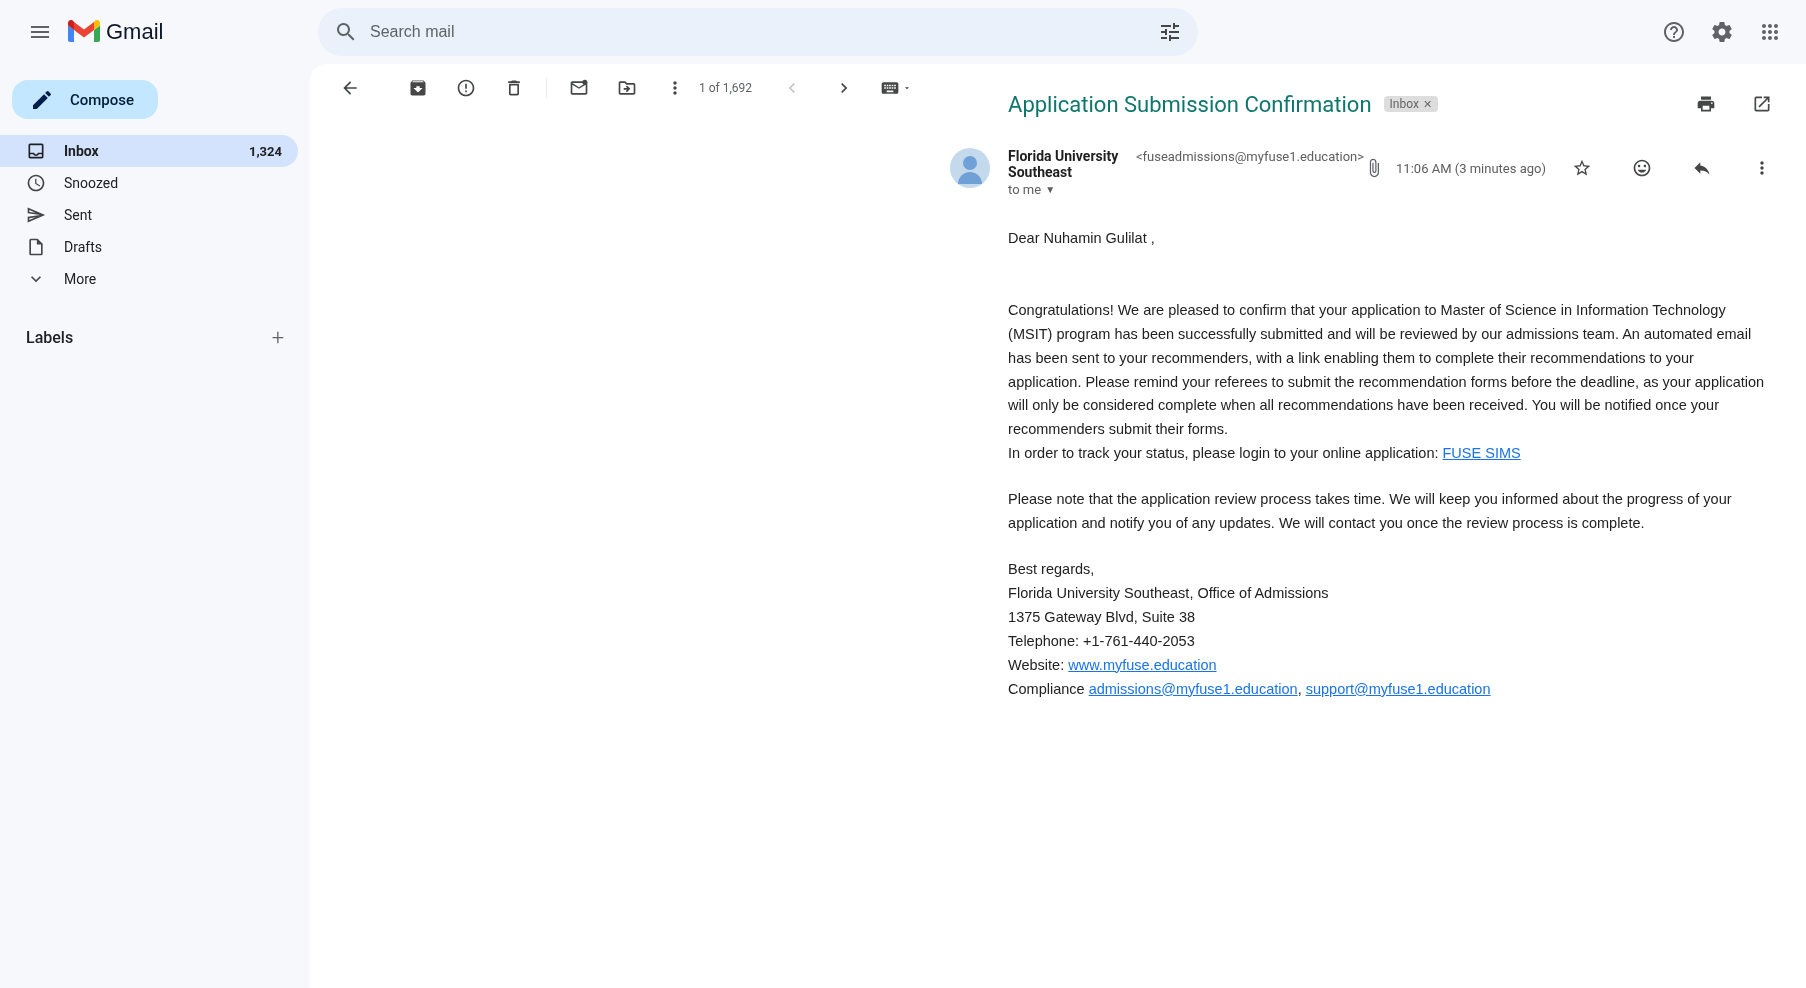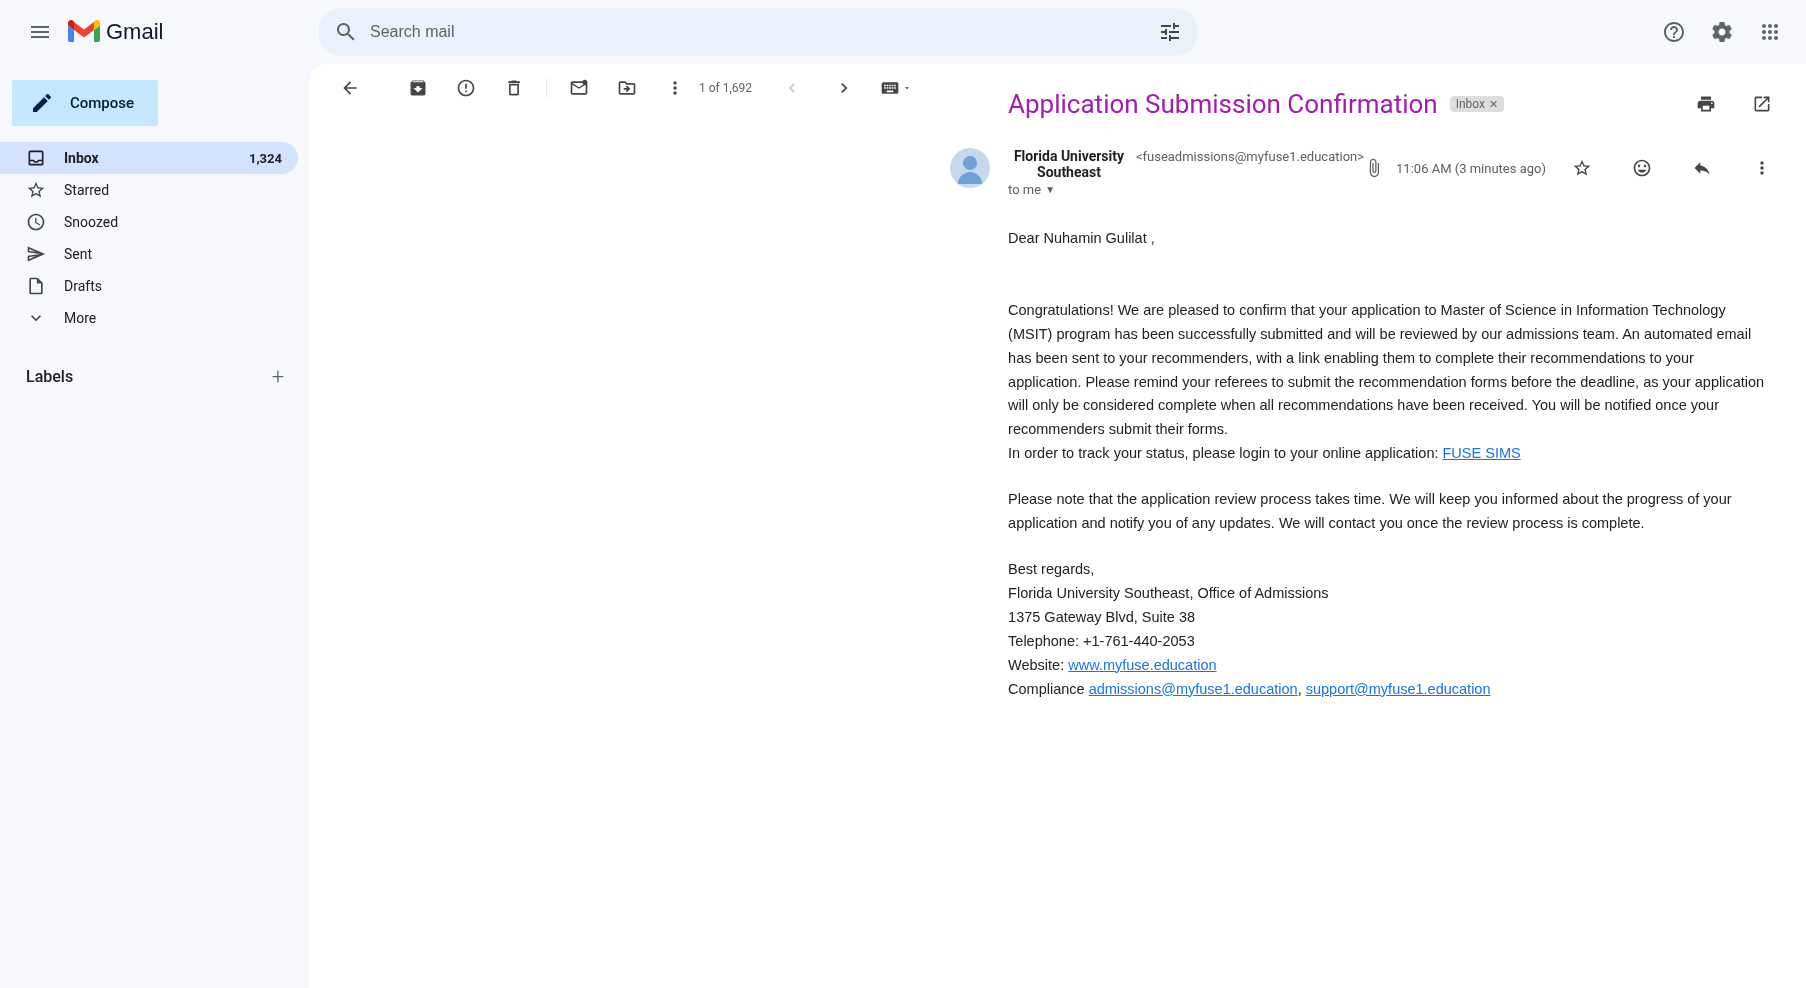--- a/index.html
+++ b/index.html
@@ -17,52 +17,52 @@
 .search-input::placeholder { color: #5f6368; }
 .tune-btn { width: 40px; height: 40px; display: flex; align-items: center; justify-content: center; border-radius: 50%; cursor: pointer; }
 .header-right { display: flex; align-items: center; margin-left: auto; gap: 8px; padding-right: 8px; }
 .icon-btn { width: 40px; height: 40px; display: flex; align-items: center; justify-content: center; border-radius: 50%; cursor: pointer; }
 
 
 .main-layout { display: flex; height: calc(100% - 64px); }
 
 
 .sidebar { width: 310px; padding: 8px 0; }
-.compose-btn { margin: 8px 0 16px 12px; height: 46px; padding: 0 24px 0 18px; background: #c2e7ff; border: none; border-radius: 2px; display: inline-flex; align-items: center; gap: 16px; font-size: 15px; font-weight: 500; color: #001d35; cursor: pointer; font-family: inherit; }
+.compose-btn { margin: 8px 0 16px 12px; height: 39px; padding: 0 24px 0 18px; background: #c2e7ff; border: none; border-radius: 16px; display: inline-flex; align-items: center; gap: 16px; font-size: 15px; font-weight: 500; color: #001d35; cursor: pointer; font-family: inherit; }
 .nav-item { height: 32px; margin: 0 12px 0 0; padding: 0 16px 0 26px; display: flex; align-items: center; border-radius: 0 16px 16px 0; cursor: pointer; font-size: 14px; color: #202124; }
 .nav-item.active { background: #d3e3fd; font-weight: 700; }
 .nav-icon { width: 20px; height: 20px; margin-right: 18px; display: flex; align-items: center; justify-content: center; flex-shrink: 0; }
 .nav-label { flex: 1; }
 .nav-count { font-size: 13px; font-weight: 700; }
 .labels-header { display: flex; align-items: center; justify-content: space-between; padding: 0 20px 0 26px; margin-top: 24px; height: 36px; font-size: 16px; font-weight: 500; color: #202124; }
 .add-label { width: 24px; height: 24px; display: flex; align-items: center; justify-content: center; cursor: pointer; color: #5f6368; font-size: 22px; font-weight: 300; }
 
 
 .content { flex: 1; background: #fff; border-radius: 16px 0 0 0; margin-right: 0; overflow: hidden; display: flex; flex-direction: row; }
 .toolbar { height: 48px; display: flex; align-items: center; padding: 0 16px; border-bottom: none; }
 .toolbar-left { display: flex; align-items: center; gap: 0; }
 .tb-btn { width: 40px; height: 40px; display: flex; align-items: center; justify-content: center; border-radius: 50%; cursor: pointer; color: #444746; margin: 0 4px; }
 .tb-sep { width: 1px; height: 20px; background: #e8eaed; margin: 0 8px; }
 .toolbar-right { margin-left: auto; display: flex; align-items: center; gap: 4px; }
 .page-info { font-size: 12px; color: #5f6368; margin-right: 12px; }
 
 
 .email-container { padding: 20px 20px 0 72px; overflow-y: auto; flex: 1; }
 .subject-row { display: flex; align-items: center; margin-bottom: 24px; padding-left: 0; }
-.subject { font-size: 26px; font-weight: 400; color: #a21caf; margin-right: 12px; }
+.subject { font-size: 22px; font-weight: 400; color: #0f766e; margin-right: 12px; }
 .inbox-chip { background: #dddddd; color: #666; font-size: 12px; padding: 1px 6px; border-radius: 4px; display: inline-flex; align-items: center; gap: 4px; }
 .inbox-chip-x { font-size: 11px; cursor: pointer; }
 .subject-actions { margin-left: auto; display: flex; gap: 8px; }
 
 .sender-row { display: flex; align-items: flex-start; position: relative; margin-left: -58px; }
 .avatar { width: 40px; height: 40px; border-radius: 50%; background: #c5d9ed; display: flex; align-items: center; justify-content: center; margin-right: 18px; flex-shrink: 0; }
 .avatar svg { fill: #7ba7d7; }
 .sender-info { flex: 1; }
 .sender-line1 { display: flex; align-items: baseline; gap: 6px; }
-.sender-name { font-size: 14px; font-weight: 700; color: #1f1f1f; text-align: center; }
+.sender-name { font-size: 14px; font-weight: 700; color: #1f1f1f; }
 .sender-email { font-size: 13px; color: #5e5e5e; }
 .sender-line2 { display: flex; align-items: center; font-size: 13px; color: #5e5e5e; margin-top: 2px; }
 .to-me-arrow { margin-left: 4px; font-size: 10px; }
 .sender-right { display: flex; align-items: center; gap: 12px; }
 .time-text { font-size: 13px; color: #5e5e5e; white-space: nowrap; }
 
 .email-body { padding: 30px 20px 40px 0; font-size: 14.5px; line-height: 1.65; color: #222; font-family: Arial, sans-serif; }
 .email-body p { margin-bottom: 0; }
 .email-body .para-gap { margin-bottom: 22px; }
 .email-body a { color: #1a73e8; text-decoration: underline; }
@@ -136,28 +136,20 @@
     </button>
 
     <div class="nav-item active">
       <span class="nav-icon">
           <svg width="20" height="20" viewBox="0 0 24 24" fill="#202124">
             <path d="M19 3H5c-1.1 0-2 .9-2 2v14c0 1.1.9 2 2 2h14c1.1 0 2-.9 2-2V5c0-1.1-.9-2-2-2zm0 16H5v-3h3.56c.69 1.19 1.97 2 3.45 2s2.75-.81 3.45-2H19v3zm0-5h-4.99c0 1.1-.9 2-2 2s-2-.9-2-2H5V5h14v9z"></path>
           </svg>
         </span>
       <span class="nav-label">Inbox</span>
       <span class="nav-count">1,324</span>
-    </div>
-    <div class="nav-item">
-      <span class="nav-icon">
-          <svg width="20" height="20" viewBox="0 0 24 24" fill="#444746">
-            <path d="M22 9.24l-7.19-.62L12 2 9.19 8.63 2 9.24l5.46 4.73L5.82 21 12 17.27 18.18 21l-1.63-7.03L22 9.24zM12 15.4l-3.76 2.27 1-4.28-3.32-2.88 4.38-.38L12 6.1l1.71 4.04 4.38.38-3.32 2.88 1 4.28L12 15.4z"></path>
-          </svg>
-        </span>
-      <span class="nav-label">Starred</span>
     </div>
     <div class="nav-item">
       <span class="nav-icon">
           <svg width="20" height="20" viewBox="0 0 24 24" fill="#444746">
             <path d="M11.99 2C6.47 2 2 6.48 2 12s4.47 10 9.99 10C17.52 22 22 17.52 22 12S17.52 2 11.99 2zM12 20c-4.42 0-8-3.58-8-8s3.58-8 8-8 8 3.58 8 8-3.58 8-8 8zm.5-13H11v6l5.25 3.15.75-1.23-4.5-2.67z"></path>
           </svg>
         </span>
       <span class="nav-label">Snoozed</span>
     </div>
     <div class="nav-item">

